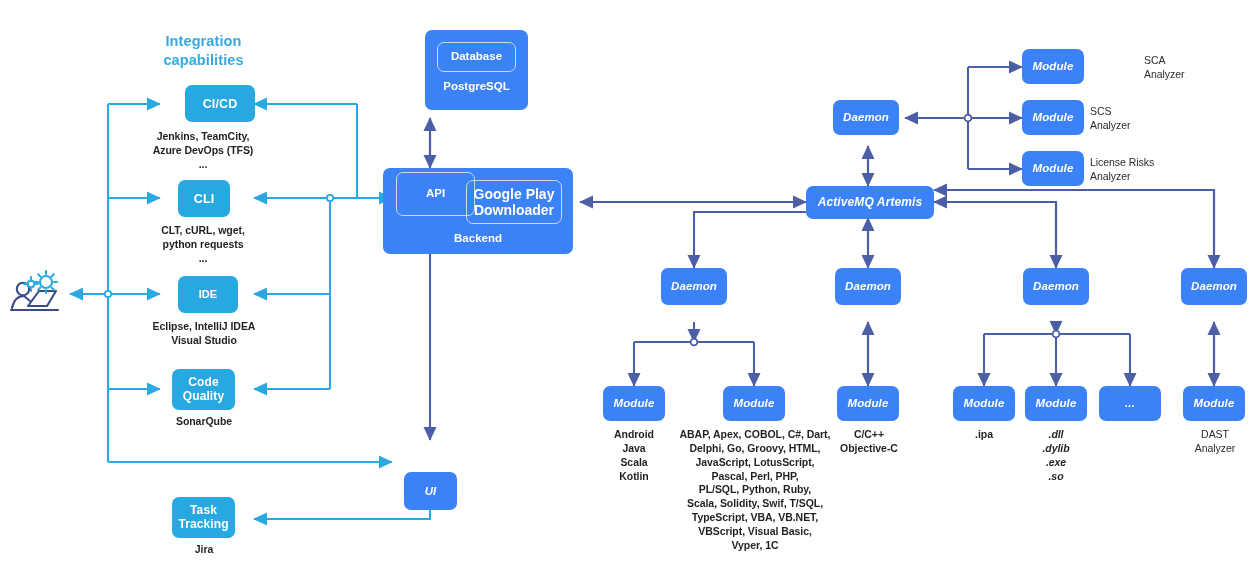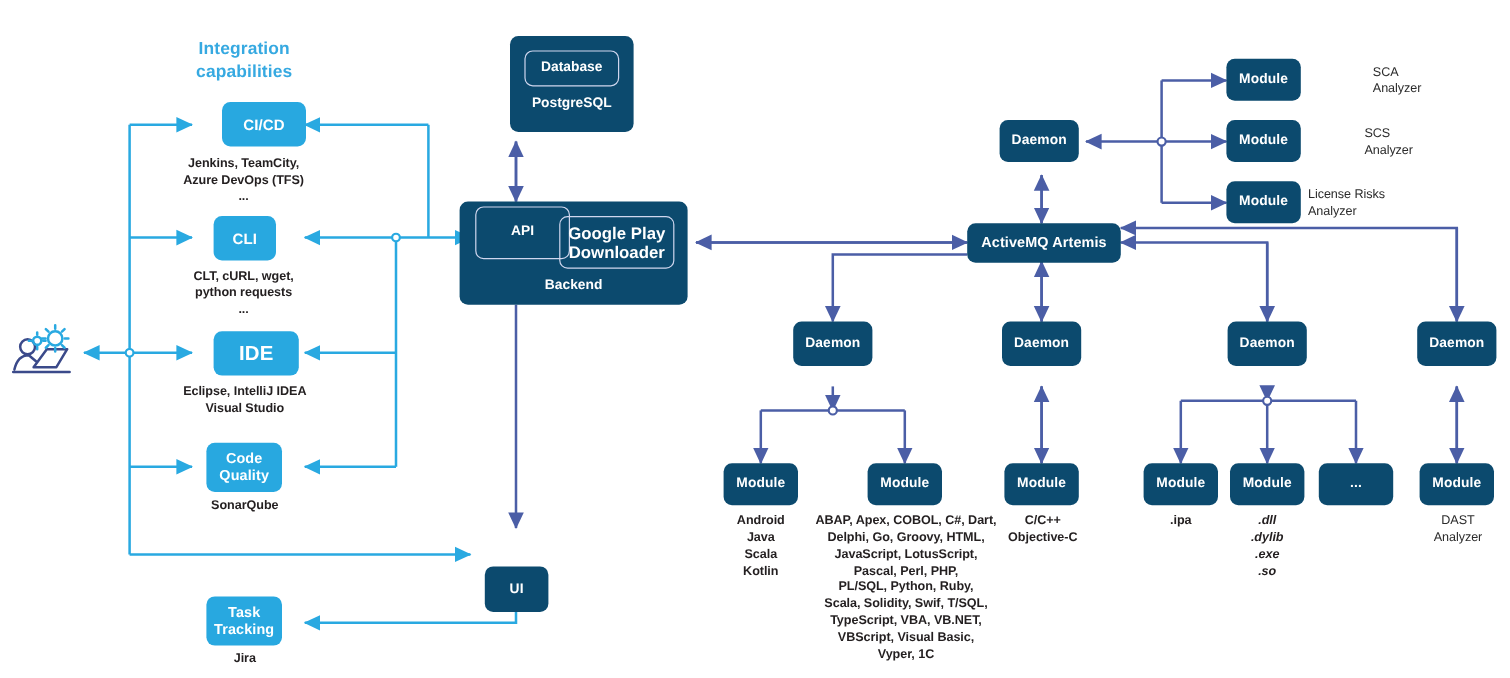--- a/index.html
+++ b/index.html
@@ -35,21 +35,21 @@
     justify-content: center;
     text-align: center;
     color: #ffffff;
     border-radius: 7px;
     line-height: 1.12;
     font-weight: bold;
     letter-spacing: .1px;
     z-index: 5;
   }
   .node.cyan { background: #28a8e0; }
-  .node.navy { background: #0c4a6e; }
+  .node.navy { background: #3b82f6; font-style: italic; }
   .caption {
     position: absolute;
     text-align: center;
     color: #231f20;
     font-size: 10.5px;
     line-height: 1.32;
     z-index: 4;
     font-weight: bold;
     letter-spacing: -.05px;
   }
@@ -237,21 +237,21 @@
   <div class="node cyan" style="left:168px;top:85px;width:70px;height:37px;font-size:12.5px;margin-left:17px;">CI/CD</div>
   <div class="caption" style="left:128px;top:130px;width:150px;white-space:pre-line;">Jenkins, TeamCity,
 Azure DevOps (TFS)
 ...</div>
 
   <div class="node cyan" style="left:178px;top:180px;width:52px;height:37px;font-size:12.5px;">CLI</div>
   <div class="caption" style="left:128px;top:224px;width:150px;white-space:pre-line;">CLT, cURL, wget,
 python requests
 ...</div>
 
-  <div class="node cyan" style="left:178px;top:276px;width:71px;height:37px;font-size:17px;">IDE</div>
+  <div class="node cyan" style="left:178px;top:276px;width:60px;height:37px;font-size:11px;">IDE</div>
   <div class="caption" style="left:124px;top:320px;width:160px;white-space:pre-line;">Eclipse, IntelliJ IDEA
 Visual Studio</div>
 
   <div class="node cyan" style="left:172px;top:369px;width:63px;height:41px;font-size:12px;white-space:pre-line;">Code
 Quality</div>
   <div class="caption" style="left:133px;top:415px;width:142px;">SonarQube</div>
 
   <div class="node cyan" style="left:172px;top:497px;width:63px;height:41px;font-size:12px;white-space:pre-line;">Task
 Tracking</div>
   <div class="caption" style="left:133px;top:543px;width:142px;">Jira</div>
@@ -270,21 +270,21 @@
 
   <div class="node navy" style="left:806px;top:186px;width:128px;height:33px;font-size:12px;">ActiveMQ Artemis</div>
 
   <div class="node navy" style="left:833px;top:100px;width:66px;height:35px;font-size:11.5px;">Daemon</div>
 
   <div class="node navy" style="left:1022px;top:49px;width:62px;height:35px;font-size:11.5px;">Module</div>
   <div class="caption thin" style="left:1144px;top:54px;width:110px;text-align:left;white-space:pre-line;font-weight:normal;font-size:10.5px;">SCA
 Analyzer</div>
 
   <div class="node navy" style="left:1022px;top:100px;width:62px;height:35px;font-size:11.5px;">Module</div>
-  <div class="caption thin" style="left:1090px;top:105px;width:110px;text-align:left;white-space:pre-line;font-weight:normal;font-size:10.5px;margin-left:47px;">SCS
+  <div class="caption thin" style="left:1090px;top:105px;width:110px;text-align:left;white-space:pre-line;font-weight:normal;font-size:10.5px;">SCS
 Analyzer</div>
 
   <div class="node navy" style="left:1022px;top:151px;width:62px;height:35px;font-size:11.5px;">Module</div>
   <div class="caption thin" style="left:1090px;top:156px;width:125px;text-align:left;white-space:pre-line;font-weight:normal;font-size:10.5px;">License Risks
 Analyzer</div>
 
   <div class="node navy" style="left:661px;top:268px;width:66px;height:37px;font-size:11.5px;">Daemon</div>
   <div class="node navy" style="left:835px;top:268px;width:66px;height:37px;font-size:11.5px;">Daemon</div>
   <div class="node navy" style="left:1023px;top:268px;width:66px;height:37px;font-size:11.5px;">Daemon</div>
   <div class="node navy" style="left:1181px;top:268px;width:66px;height:37px;font-size:11.5px;">Daemon</div>

